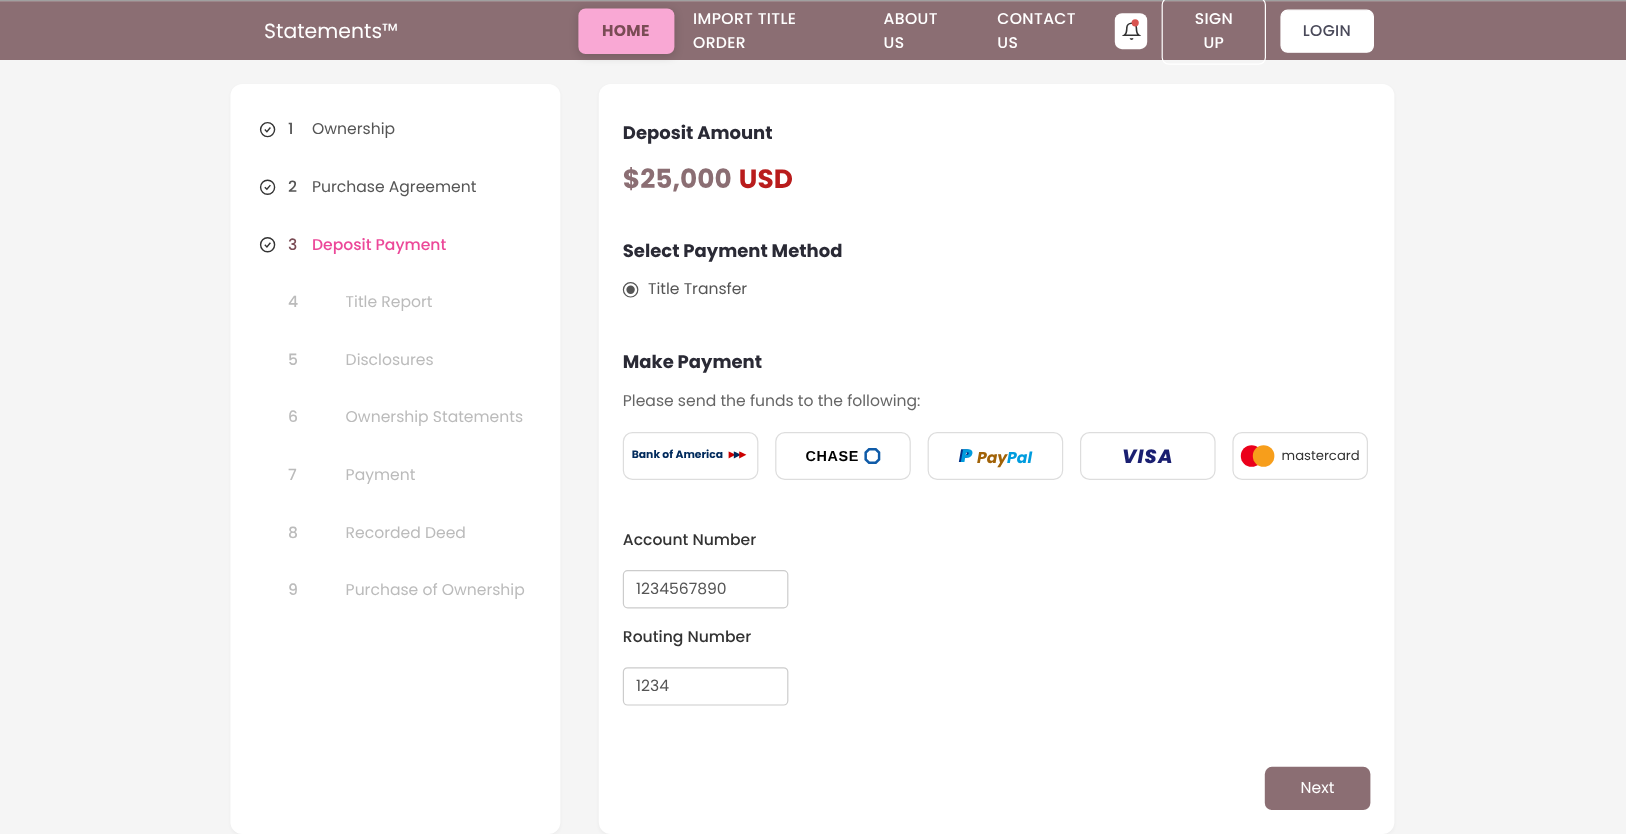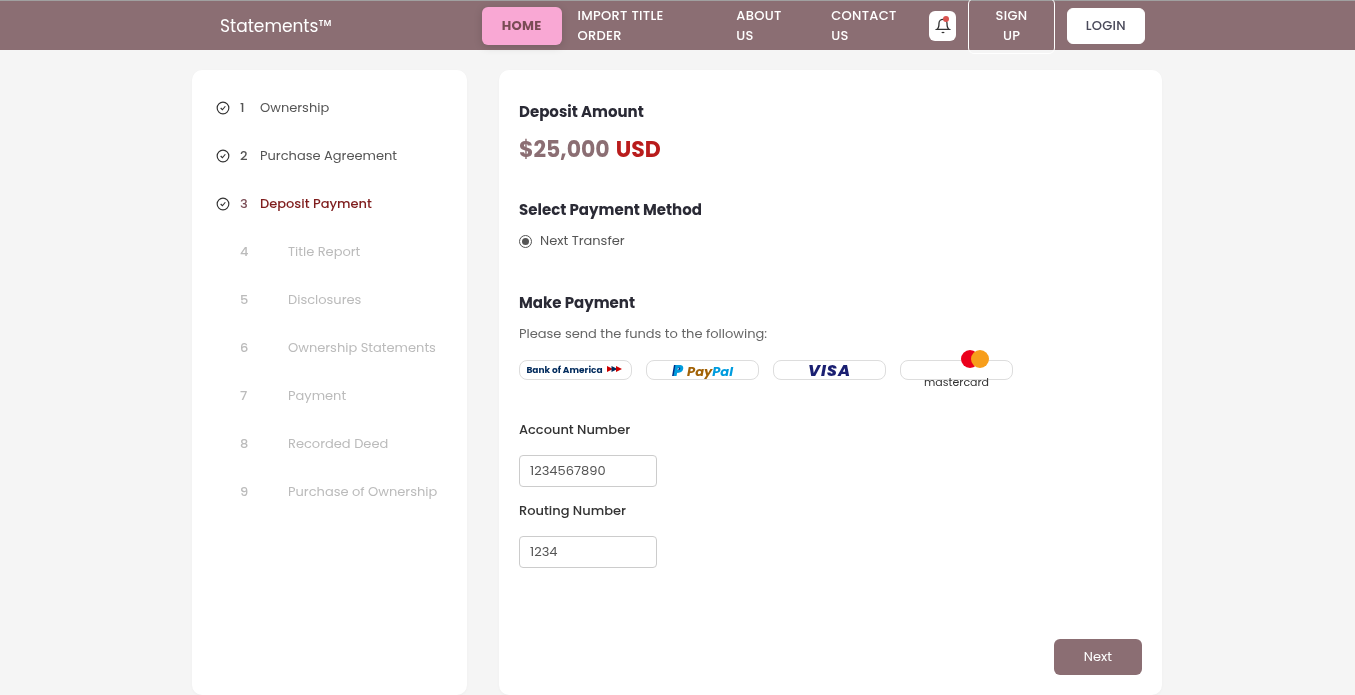--- a/index.html
+++ b/index.html
@@ -126,21 +126,21 @@
     .step-num {
       color: #555;
       font-weight: 500;
       width: 10px;
     }
     .step-label {
       color: #555;
     }
     .step.active .step-icon { }
     .step.active .step-num { color: #7a4c55; }
-    .step.active .step-label { color: #7f1d1d; font-weight: 500; }
+    .step.active .step-label { color: #ec4899; font-weight: 500; }
     .step.pending .step-num { color: #bbb; }
     .step.pending .step-label { color: #bbb; margin-left: 28px; }
     .step.pending { margin-bottom: 28px; }
     
     .main {
       background: #fff;
       border-radius: 10px;
       width: 663px;
       height: 625px;
       padding: 30px 20px 20px 20px;
@@ -203,21 +203,21 @@
     }
     .payment-methods {
       display: flex;
       gap: 14px;
       margin-bottom: 40px;
     }
     .pm-card {
       border: 1px solid #ddd;
       border-radius: 8px;
       width: 113px;
-      height: 20px;
+      height: 40px;
       display: flex;
       align-items: center;
       justify-content: center;
       cursor: pointer;
       padding: 0 8px;
     }
     .field-group {
       margin-bottom: 14px;
     }
     .field-label {
@@ -257,21 +257,21 @@
     .chase-logo { display:flex; align-items:center; gap:4px; }
     .chase-text { font-size:12px; font-weight:800; color:#000; letter-spacing:0.5px; font-family: Arial Black, Arial, sans-serif; }
     .chase-octa { width:14px; height:14px; }
     
     .paypal-logo { display:flex; align-items:center; gap:2px; }
     .paypal-p { font-size:15px; font-weight:800; font-style:italic; }
     .paypal-text { font-size:13px; font-weight:700; font-style:italic; }
     
     .visa-logo { font-size:16px; font-weight:800; font-style:italic; color:#1a1f71; letter-spacing:1px; }
     
-    .mc-logo { display:flex; align-items:flex-end; gap:6px;flex-direction:column; }
+    .mc-logo { display:flex; align-items:flex-start; gap:6px; }
     .mc-circles { display:flex; }
     .mc-red { width:18px; height:18px; background:#eb001b; border-radius:50%; }
     .mc-yellow { width:18px; height:18px; background:#f79e1b; border-radius:50%; margin-left:-8px; }
     .mc-text { font-size:11px; color:#333; }
   </style>
 </head>
 <body>
 
 <div class="top-bar"></div>
 
@@ -359,38 +359,46 @@
     <div class="amount-row">
       <span class="amount-value">$25,000</span>
       <span class="amount-currency">USD</span>
     </div>
 
     <h3 class="section-title">Select Payment Method</h3>
     <div class="radio-row">
       <div class="radio-circle">
         <div class="radio-dot"></div>
       </div>
-      <span class="radio-label">Next Transfer</span>
+      <span class="radio-label">Title Transfer</span>
     </div>
 
     <h3 class="section-title">Make Payment</h3>
     <p class="subtext">Please send the funds to the following:</p>
 
     <div class="payment-methods">
       <div class="pm-card">
         <div class="boa-logo">
           <span class="boa-text">Bank of America</span>
           <svg class="boa-flag" viewBox="0 0 24 12">
               <path d="M0 0 L8 4 L0 8" fill="#cc0000"></path>
               <path d="M6 0 L14 4 L6 8" fill="#002a5c"></path>
               <path d="M12 0 L20 4 L12 8" fill="#cc0000"></path>
             </svg>
         </div>
       </div>
       <div class="pm-card">
+        <div class="chase-logo">
+          <span class="chase-text">CHASE</span>
+          <svg class="chase-octa" viewBox="0 0 20 20">
+              <polygon points="6,2 14,2 18,6 18,14 14,18 6,18 2,14 2,6" fill="none" stroke="#0f5ba8" stroke-width="3"></polygon>
+            </svg>
+        </div>
+      </div>
+      <div class="pm-card">
         <div class="paypal-logo">
           <span class="paypal-p" style="color:#003087">P</span>
           <span class="paypal-p" style="color:#009cde;margin-left:-10px">P</span>
           <span style="margin-left:2px">
             <span class="paypal-text" style="color:#a16207">Pay</span><span class="paypal-text" style="color:#009cde">Pal</span>
           </span>
         </div>
       </div>
       <div class="pm-card">
         <span class="visa-logo">VISA</span>

